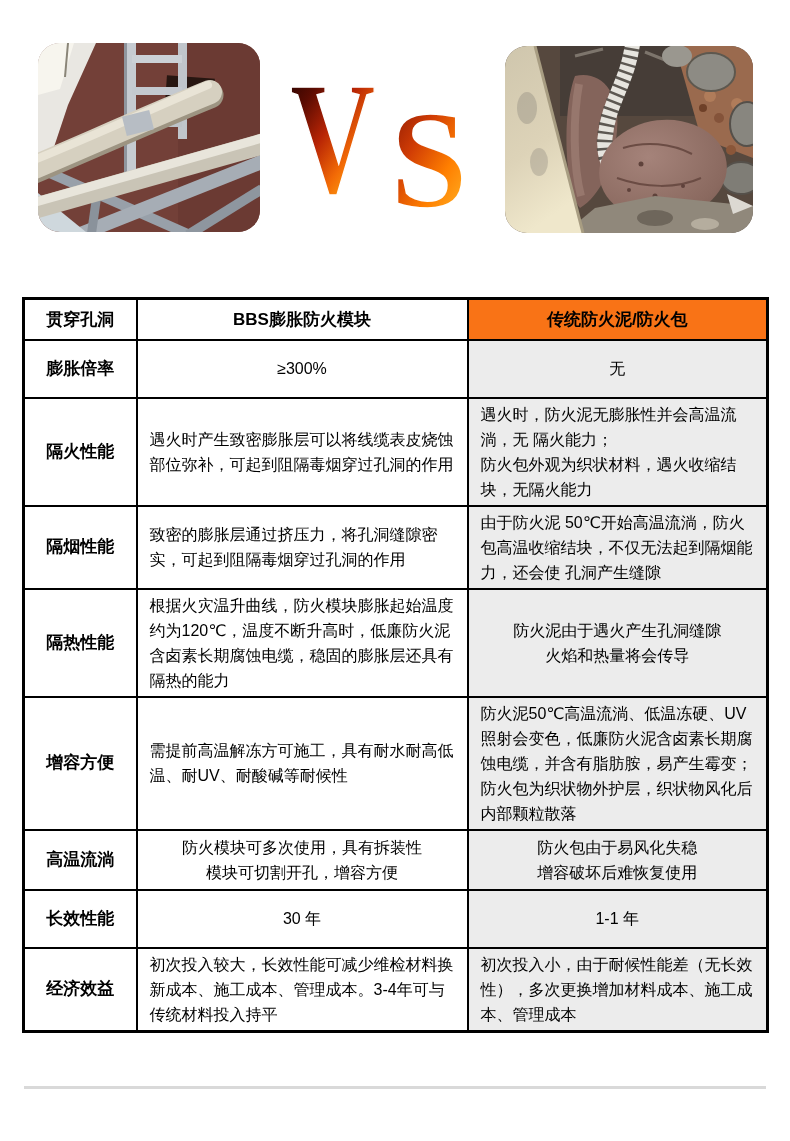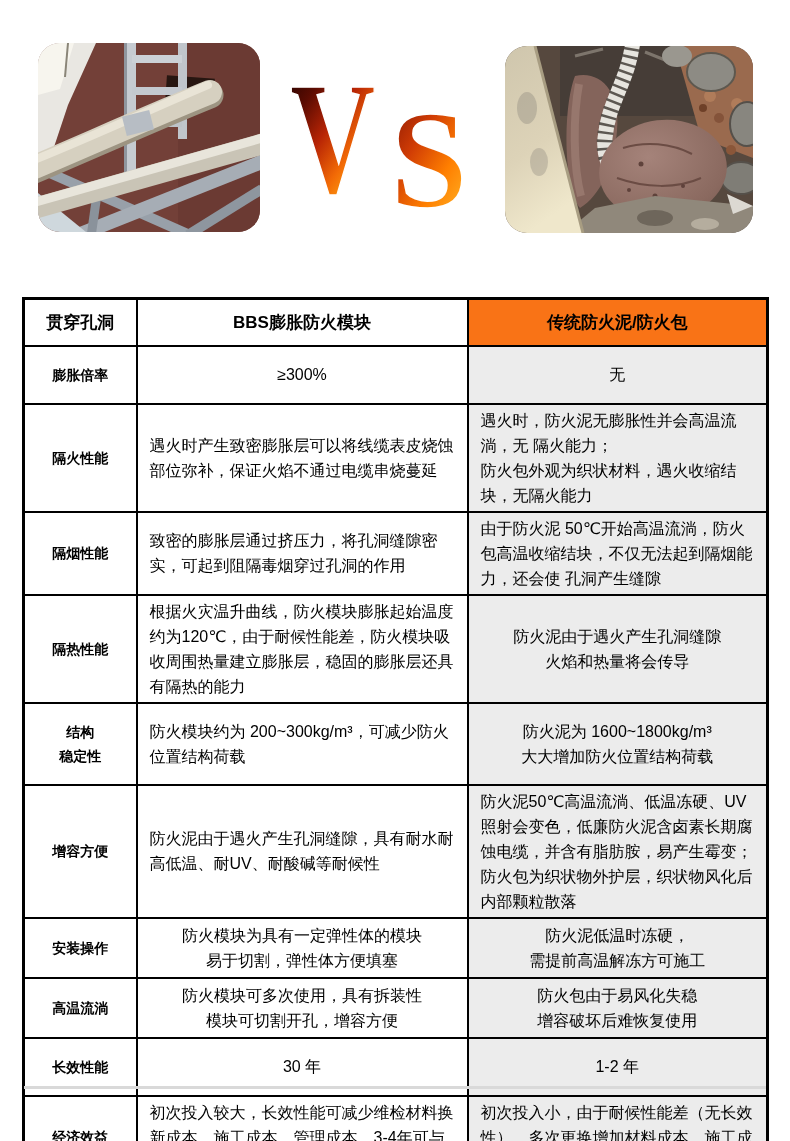--- a/index.html
+++ b/index.html
@@ -14,21 +14,21 @@
   .vs-wrap{position:absolute;left:288px;top:68px;width:195px;height:142px;}
   .vs-wrap svg{display:block;width:100%;height:100%;overflow:visible;}
   .vs-wrap text{font-family:"Liberation Serif","DejaVu Serif",serif;font-weight:bold;
                 stroke:#fff;stroke-width:1.6px;}
   
   table.cmp{position:absolute;left:22px;top:297px;width:744px;border-collapse:collapse;
             table-layout:fixed;border:3px solid #000;}
   table.cmp th,table.cmp td{border:2px solid #000;vertical-align:middle;
             white-space:pre-line;overflow:hidden;}
   table.cmp thead th{font-size:17px;font-weight:bold;text-align:center;padding:4px 6px;}
-  th.rowlabel{font-size:14px;font-weight:bold;text-align:center;padding:16px 4px;
+  th.rowlabel{font-size:17px;font-weight:bold;text-align:center;padding:16px 4px;
               background:#fff;line-height:24px;}
   td.cell{font-size:16px;line-height:25px;font-weight:normal;}
   td.trad{background:#ececec;}
   td.l{text-align:left;padding:3px 12px;}
   td.c{text-align:center;padding:4px 8px;}
   .table-shadow{position:absolute;left:24px;top:1086px;width:742px;height:3px;
                 background:#d9d9d9;}
 </style>
 </head>
 <body>
@@ -140,79 +140,65 @@
     </div>
   </div>
 
   <table class="cmp">
     <colgroup>
         <col style="width:113px">
         <col style="width:331px">
         <col style="width:300px">
       </colgroup>
     <thead>
-      <tr style="height:47px">
+      <tr style="height:41px">
         <th>贯穿孔洞</th>
         <th>BBS膨胀防火模块</th>
         <th class="trad" style="background:#f97316">传统防火泥/防火包</th>
       </tr>
     </thead>
     <tbody>
       <tr style="height:37px">
         <th class="rowlabel">膨胀倍率</th>
         <td class="cell c">≥300%</td>
         <td class="cell trad c">无</td>
       </tr>
       <tr style="height:107px">
         <th class="rowlabel">隔火性能</th>
-        <td class="cell l">遇火时产生致密膨胀层可以将线缆表皮烧蚀部位弥补，保证火焰不通过电缆串烧蔓延</td>
+        <td class="cell l">遇火时产生致密膨胀层可以将线缆表皮烧蚀部位弥补，可起到阻隔毒烟穿过孔洞的作用</td>
         <td class="cell trad l">遇火时，防火泥无膨胀性并会高温流淌，无 隔火能力；
 防火包外观为织状材料，遇火收缩结块，无隔火能力</td>
       </tr>
       <tr style="height:76px">
         <th class="rowlabel">隔烟性能</th>
         <td class="cell l">致密的膨胀层通过挤压力，将孔洞缝隙密实，可起到阻隔毒烟穿过孔洞的作用</td>
         <td class="cell trad l">由于防火泥 50℃开始高温流淌，防火包高温收缩结块，不仅无法起到隔烟能力，还会使 孔洞产生缝隙</td>
       </tr>
       <tr style="height:107px">
         <th class="rowlabel">隔热性能</th>
-        <td class="cell l">根据火灾温升曲线，防火模块膨胀起始温度约为120℃，由于耐候性能差，防火模块吸收周围热量建立膨胀层，稳固的膨胀层还具有隔热的能力</td>
+        <td class="cell l">根据火灾温升曲线，防火模块膨胀起始温度约为120℃，温度不断升高时，低廉防火泥含卤素长期腐蚀电缆，稳固的膨胀层还具有隔热的能力</td>
         <td class="cell trad c">防火泥由于遇火产生孔洞缝隙
 火焰和热量将会传导</td>
       </tr>
-      <tr style="height:59px">
-        <th class="rowlabel">结构
-稳定性</th>
-        <td class="cell l">防火模块约为 200~300kg/m³，可减少防火位置结构荷载</td>
-        <td class="cell trad c">防火泥为 1600~1800kg/m³
-大大增加防火位置结构荷载</td>
-      </tr>
       <tr style="height:128px">
         <th class="rowlabel">增容方便</th>
-        <td class="cell l">防火泥由于遇火产生孔洞缝隙，具有耐水耐高低温、耐UV、耐酸碱等耐候性</td>
+        <td class="cell l">需提前高温解冻方可施工，具有耐水耐高低温、耐UV、耐酸碱等耐候性</td>
         <td class="cell trad l">防火泥50℃高温流淌、低温冻硬、UV照射会变色，低廉防火泥含卤素长期腐蚀电缆，并含有脂肪胺，易产生霉变；防火包为织状物外护层，织状物风化后内部颗粒散落</td>
-      </tr>
-      <tr style="height:56px">
-        <th class="rowlabel">安装操作</th>
-        <td class="cell c">防火模块为具有一定弹性体的模块
-易于切割，弹性体方便填塞</td>
-        <td class="cell trad c">防火泥低温时冻硬，
-需提前高温解冻方可施工</td>
       </tr>
       <tr style="height:55px">
         <th class="rowlabel">高温流淌</th>
         <td class="cell c">防火模块可多次使用，具有拆装性
 模块可切割开孔，增容方便</td>
         <td class="cell trad c">防火包由于易风化失稳
 增容破坏后难恢复使用</td>
       </tr>
       <tr style="height:37px">
         <th class="rowlabel">长效性能</th>
         <td class="cell c">30 年</td>
-        <td class="cell trad c">1-2 年</td>
+        <td class="cell trad c">1-1 年</td>
       </tr>
       <tr style="height:80px">
         <th class="rowlabel">经济效益</th>
         <td class="cell l">初次投入较大，长效性能可减少维检材料换新成本、施工成本、管理成本。3-4年可与传统材料投入持平</td>
         <td class="cell trad l">初次投入小，由于耐候性能差（无长效性），多次更换增加材料成本、施工成本、管理成本</td>
       </tr>
     </tbody>
   </table>
 
   <div class="table-shadow"></div>

